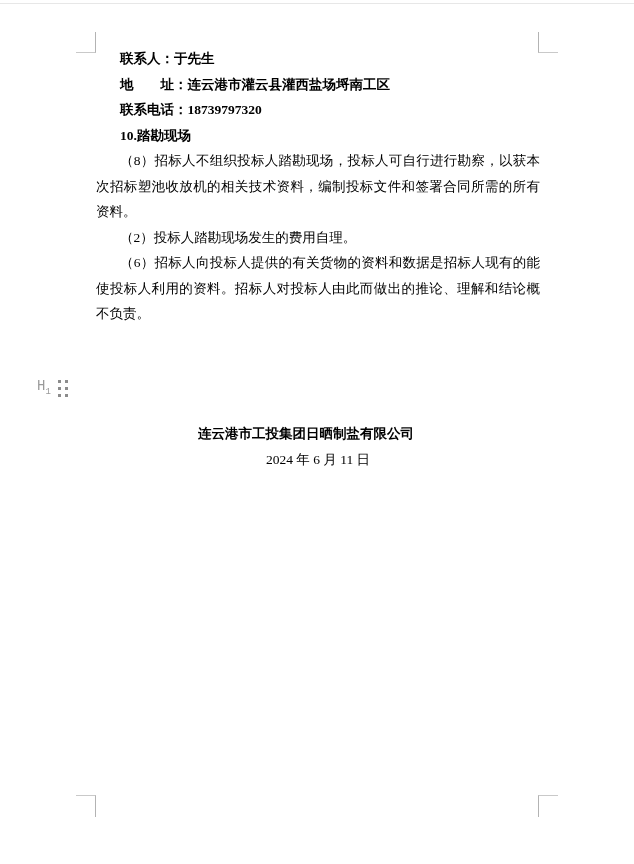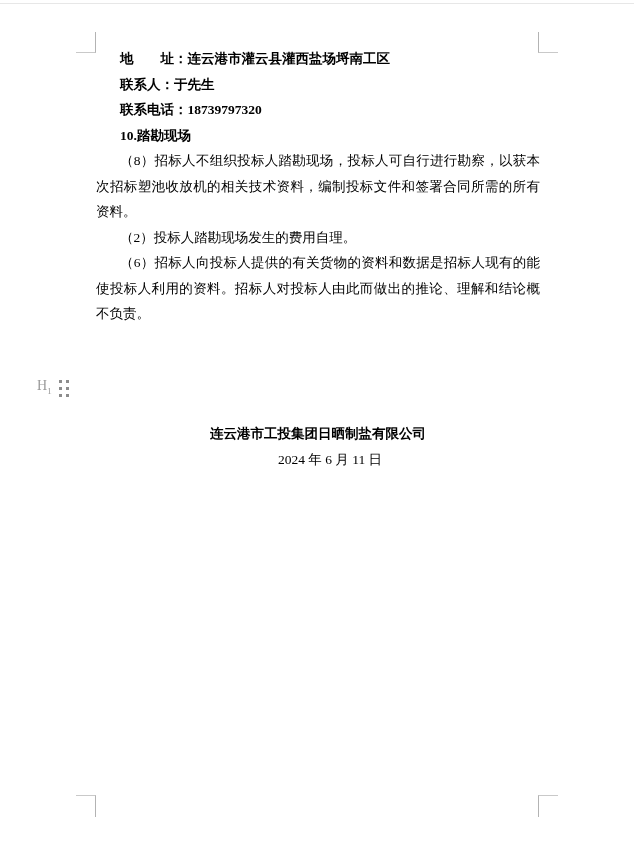--- a/index.html
+++ b/index.html
@@ -35,56 +35,56 @@
   .body-text p { text-indent: 24px; }
   .b { font-weight: bold; }
 
   
   .h1-handle {
     position: absolute; left: 37px; top: 376px;
     display: flex; align-items: center; gap: 7px;
     cursor: grab;
   }
   .h1-label {
-    font-family: Liberation Serif, serif;
+    font-family: Liberation Mono, monospace;
     font-size: 14px; line-height: 20px; color: #9a9a9a;
   }
   .h1-label sub { font-size: 9px; color: #9a9a9a; }
   .dots {
     display: grid;
     grid-template-columns: 3px 3px;
     grid-auto-rows: 3px;
     column-gap: 4px; row-gap: 4px;
   }
   .dots i { display: block; width: 3px; height: 3px; background: #8c8c8c; }
 
   
   .signature {
-    position: absolute; left: 96px; top: 421px; width: 444px;
+    position: absolute; left: 84px; top: 421px; width: 444px;
     font-size: 13.5px; line-height: 25.5px;
     text-align: center;
   }
   .signature .company { font-weight: bold; }
   .signature .date { transform: translateX(12px); }
 </style>
 </head>
 <body>
 
 <div class="page">
 
   <div class="top-divider"></div>
 
   <div class="crop tl"></div>
   <div class="crop tr"></div>
   <div class="crop bl"></div>
   <div class="crop br"></div>
 
   <div class="body-text">
+    <p class="b">联系人：于先生</p>
     <p class="b">地　　址：连云港市灌云县灌西盐场埒南工区</p>
-    <p class="b">联系人：于先生</p>
     <p class="b">联系电话：18739797320</p>
     <p class="b">10.踏勘现场</p>
     <p>（8）招标人不组织投标人踏勘现场，投标人可自行进行勘察，以获本次招标塑池收放机的相关技术资料，编制投标文件和签署合同所需的所有资料。</p>
     <p>（2）投标人踏勘现场发生的费用自理。</p>
     <p>（6）招标人向投标人提供的有关货物的资料和数据是招标人现有的能使投标人利用的资料。招标人对投标人由此而做出的推论、理解和结论概不负责。</p>
   </div>
 
   <div class="h1-handle">
     <span class="h1-label"><span>H</span><sub>1</sub></span>
     <span class="dots">

